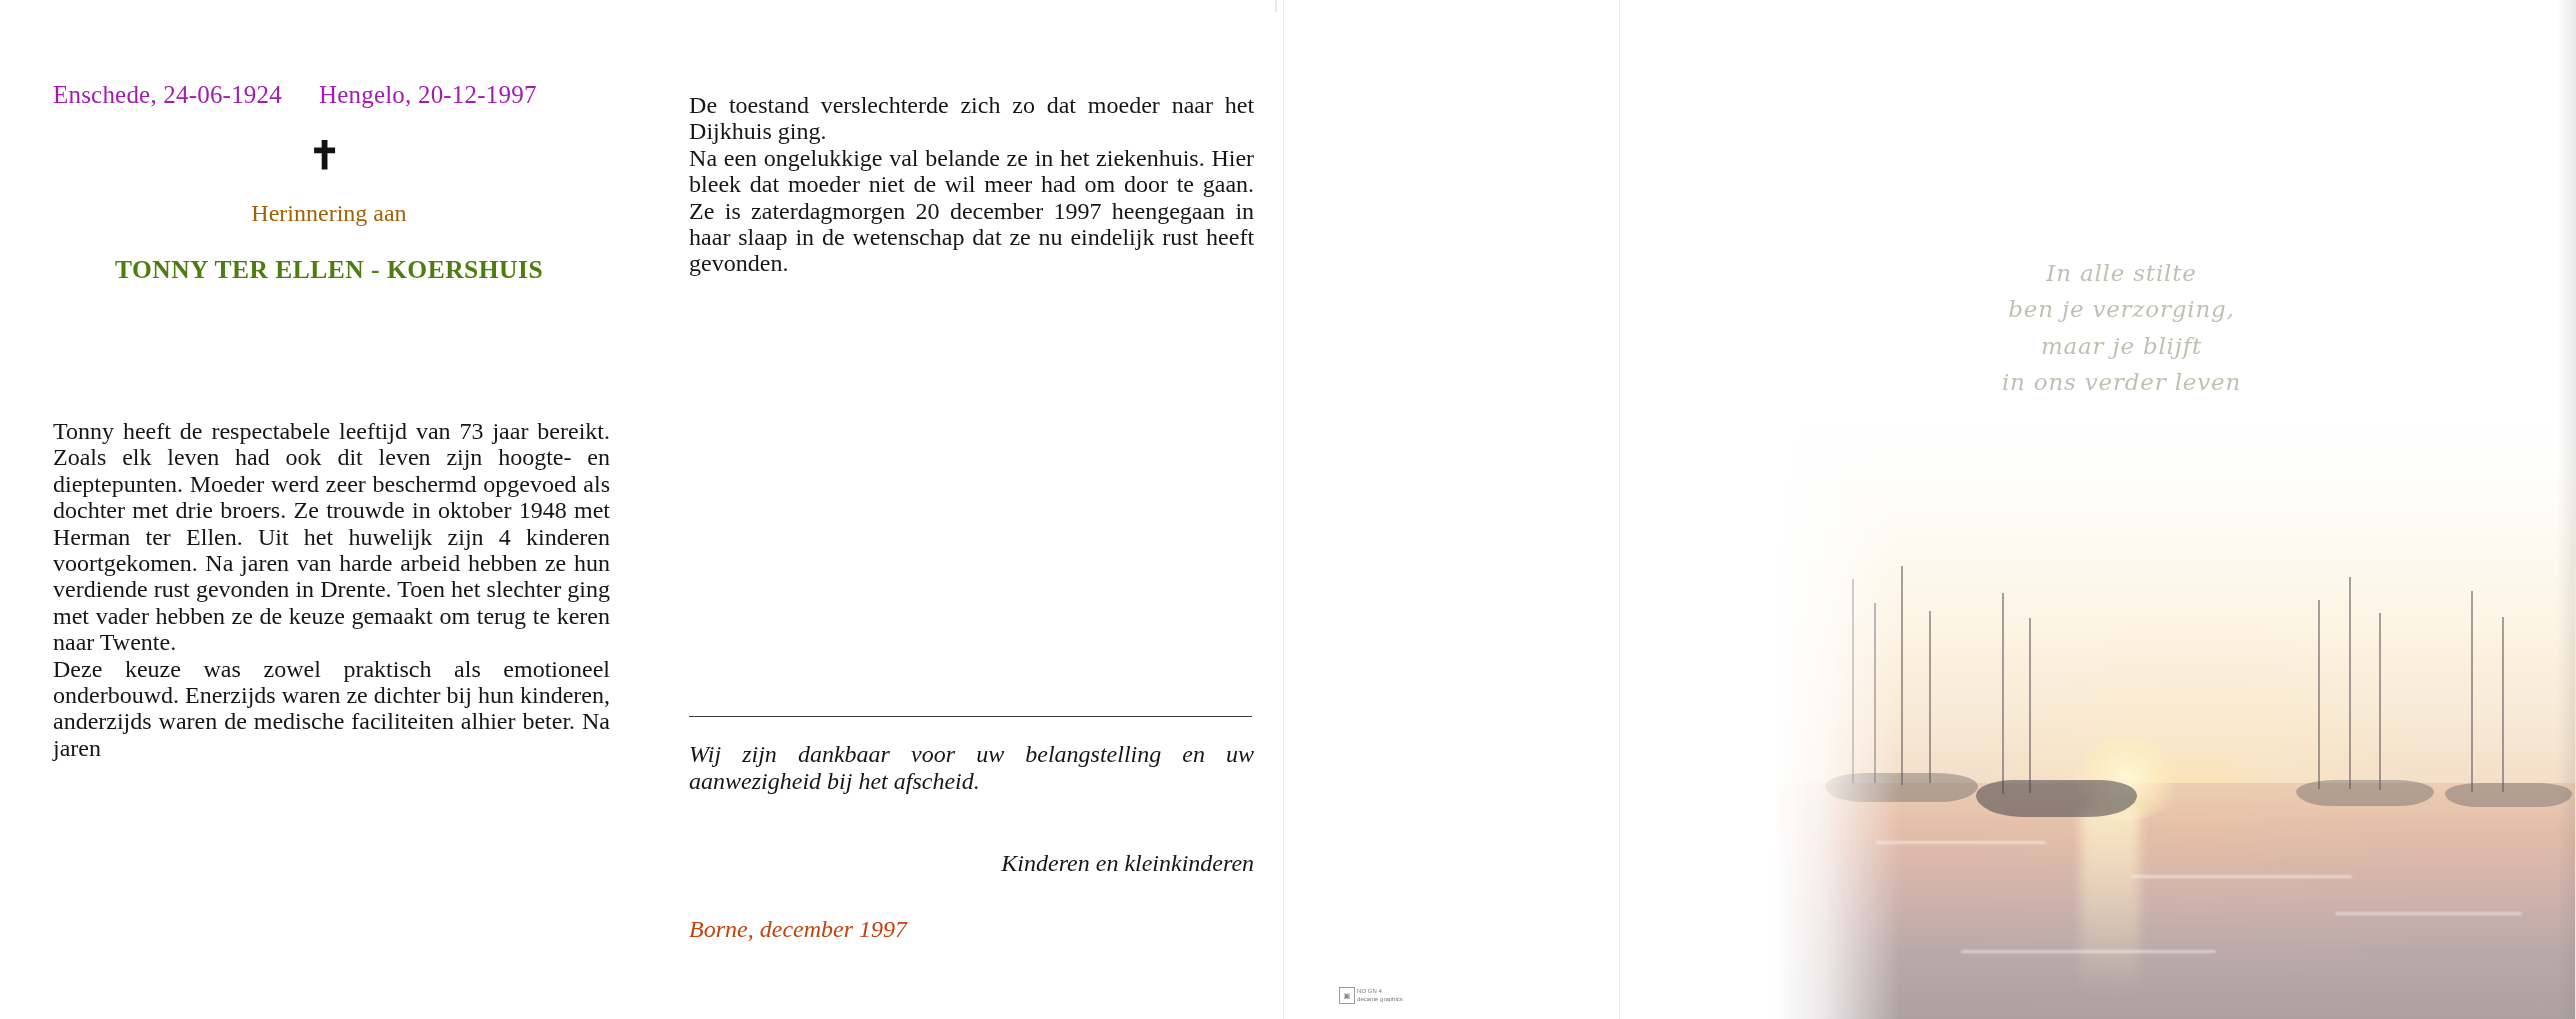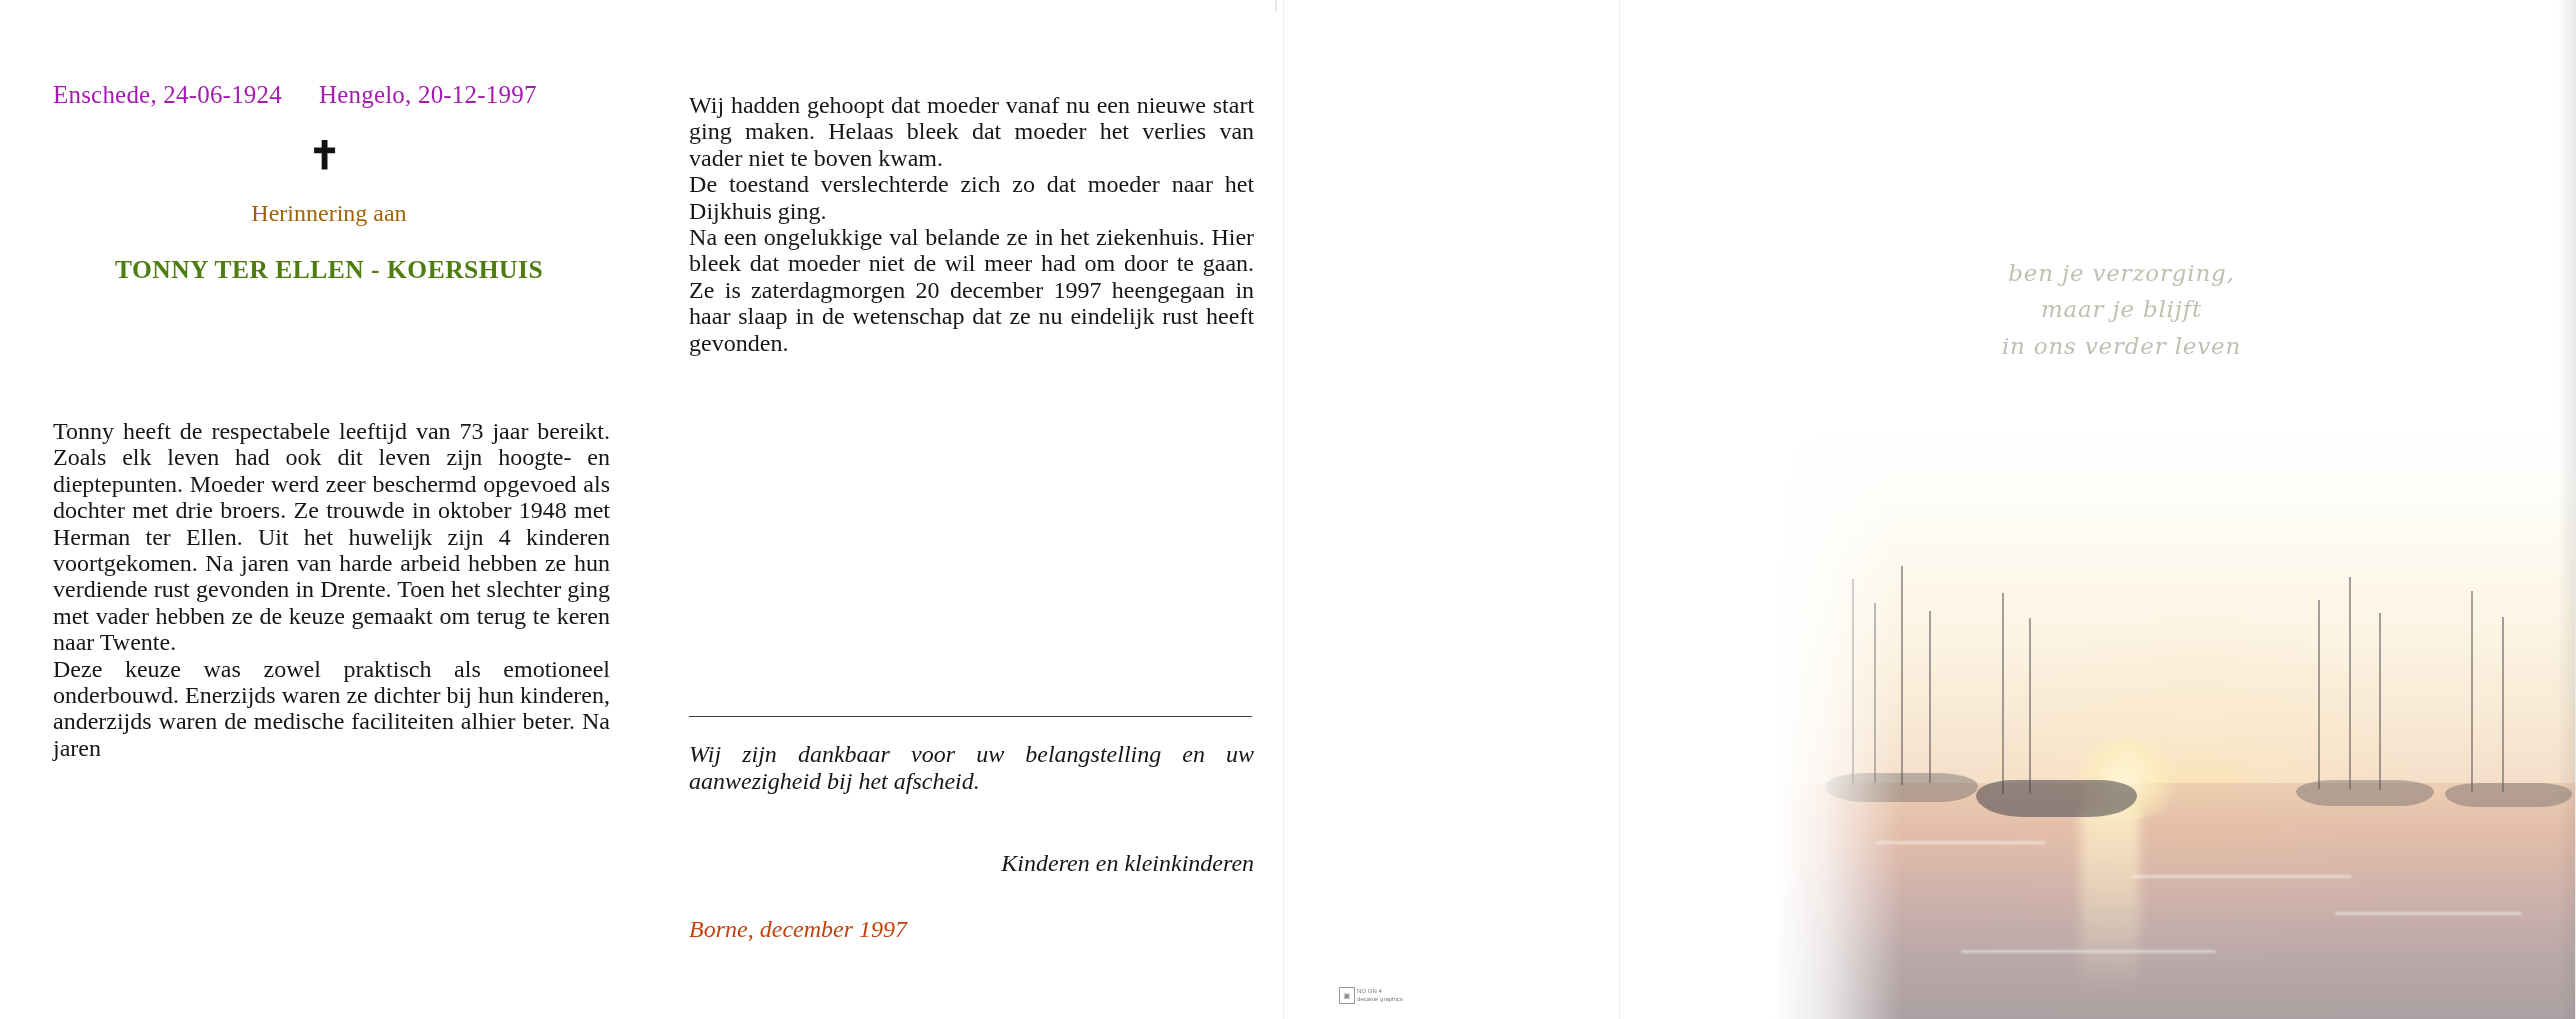--- a/index.html
+++ b/index.html
@@ -330,21 +330,20 @@
 
 
     <div class="left-body">
         <p>Tonny heeft de respectabele leeftijd van 73 jaar bereikt. Zoals elk leven had ook dit leven zijn hoogte- en dieptepunten. Moeder werd zeer beschermd opgevoed als dochter met drie broers. Ze trouwde in oktober 1948 met Herman ter Ellen. Uit het huwelijk zijn 4 kinderen voortgekomen. Na jaren van harde arbeid hebben ze hun verdiende rust gevonden in Drente. Toen het slechter ging met vader hebben ze de keuze gemaakt om terug te keren naar Twente.</p>
         <p>Deze keuze was zowel praktisch als emotioneel onderbouwd. Enerzijds waren ze dichter bij hun kinderen, anderzijds waren de medische faciliteiten alhier beter. Na jaren</p>
       </div>
   </div>
 
   <div class="panel-mid">
     <div class="mid-body">
-        <p>Wij hadden gehoopt dat moeder vanaf nu een nieuwe start ging maken. Helaas bleek dat moeder het verlies van vader niet te boven kwam.</p>
         <p>De toestand verslechterde zich zo dat moeder naar het Dijkhuis ging.</p>
         <p>Na een ongelukkige val belande ze in het ziekenhuis. Hier bleek dat moeder niet de wil meer had om door te gaan. Ze is zaterdagmorgen 20 december 1997 heengegaan in haar slaap in de wetenschap dat ze nu eindelijk rust heeft gevonden.</p>
       </div>
 
     <div class="divider"></div>
 
     <div class="thanks">Wij zijn dankbaar voor uw belangstelling en uw aanwezigheid bij het afscheid.</div>
 
     <div class="children">Kinderen en kleinkinderen</div>
 
@@ -355,20 +354,21 @@
     <span class="pm-box">▣</span>
     <span class="pm-text">
       <span>NO GN 4</span><br>
       <span>decante graphics</span>
     </span>
   </div>
 
   <div class="panel-right">
 
     <div class="poem">
+      <div>In alle stilte</div>
       <div>ben je verzorging,</div>
       <div>maar je blijft</div>
       <div>in ons verder leven</div>
     </div>
 
     <div class="artwork">
       <div class="art-sky"></div>
       <div class="art-sea"></div>
       <div class="sun-glow"></div>
       <div class="sun-streak"></div>

